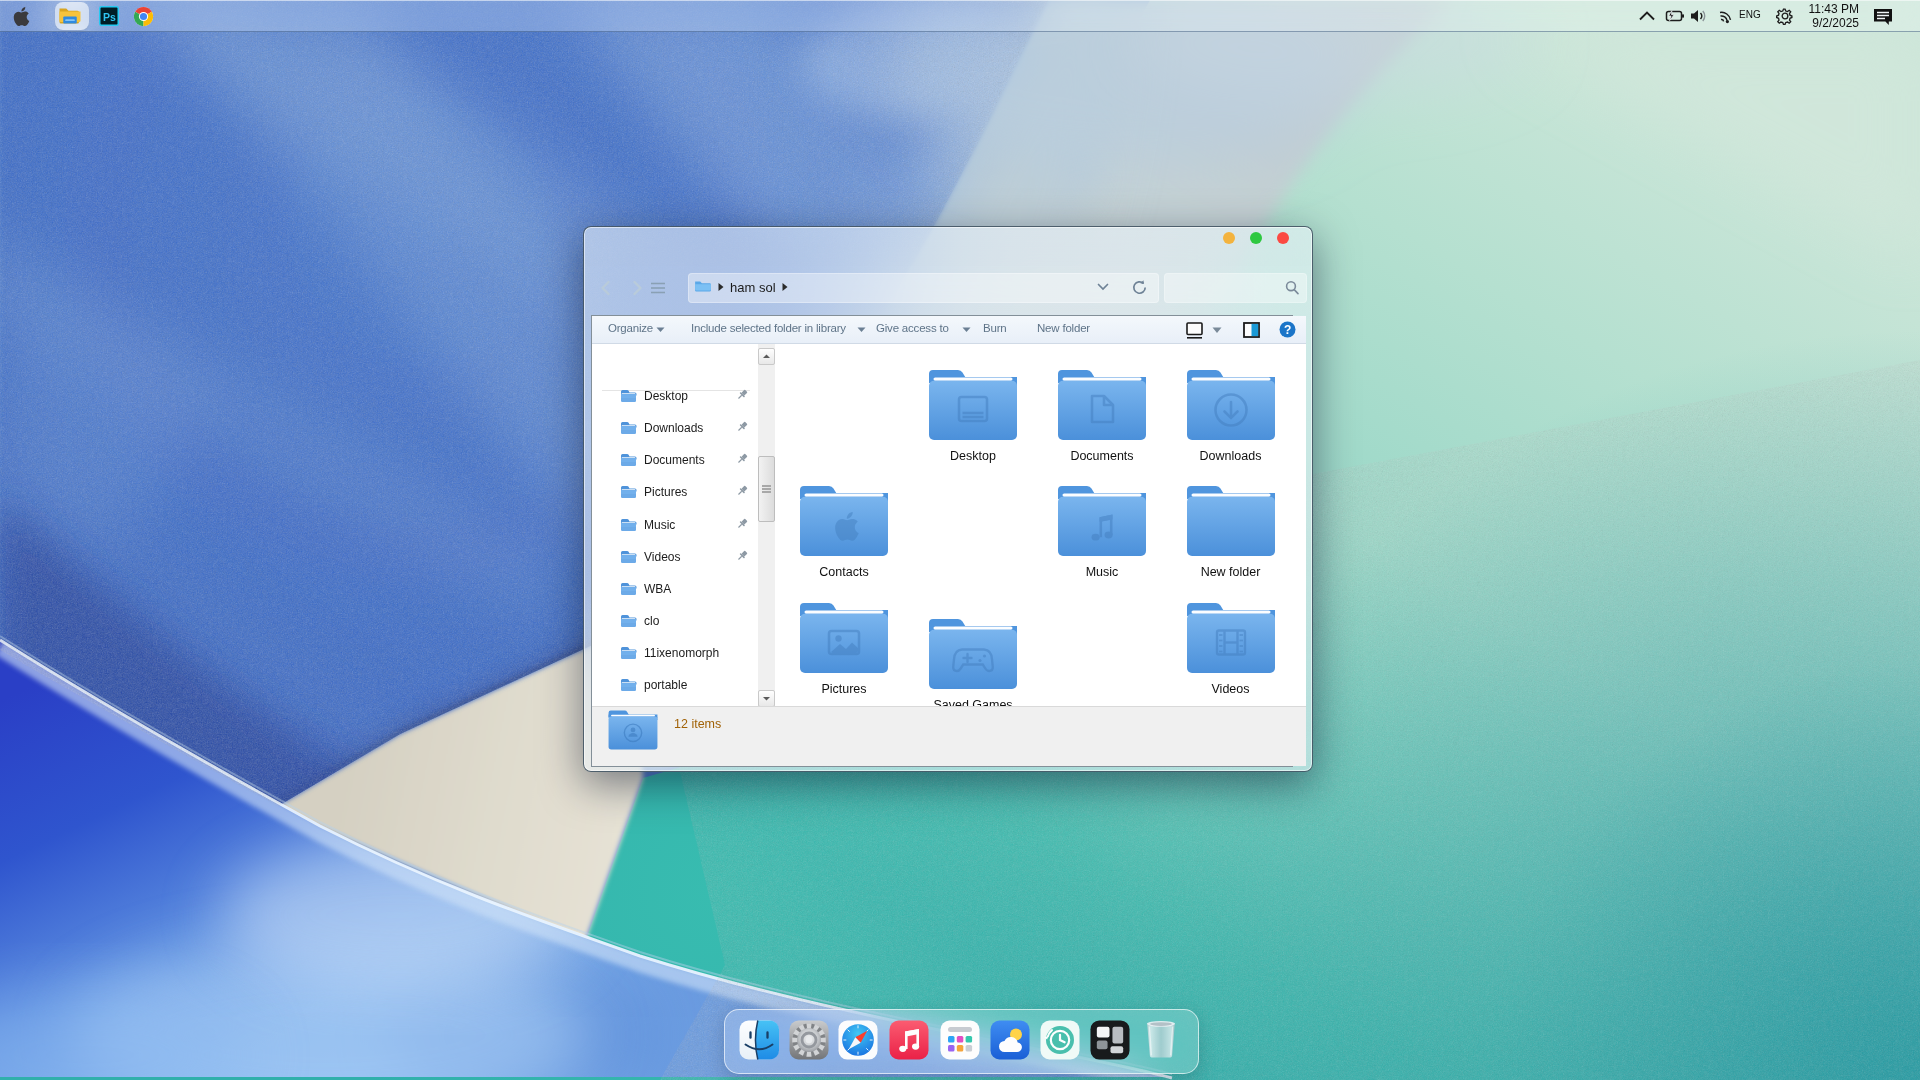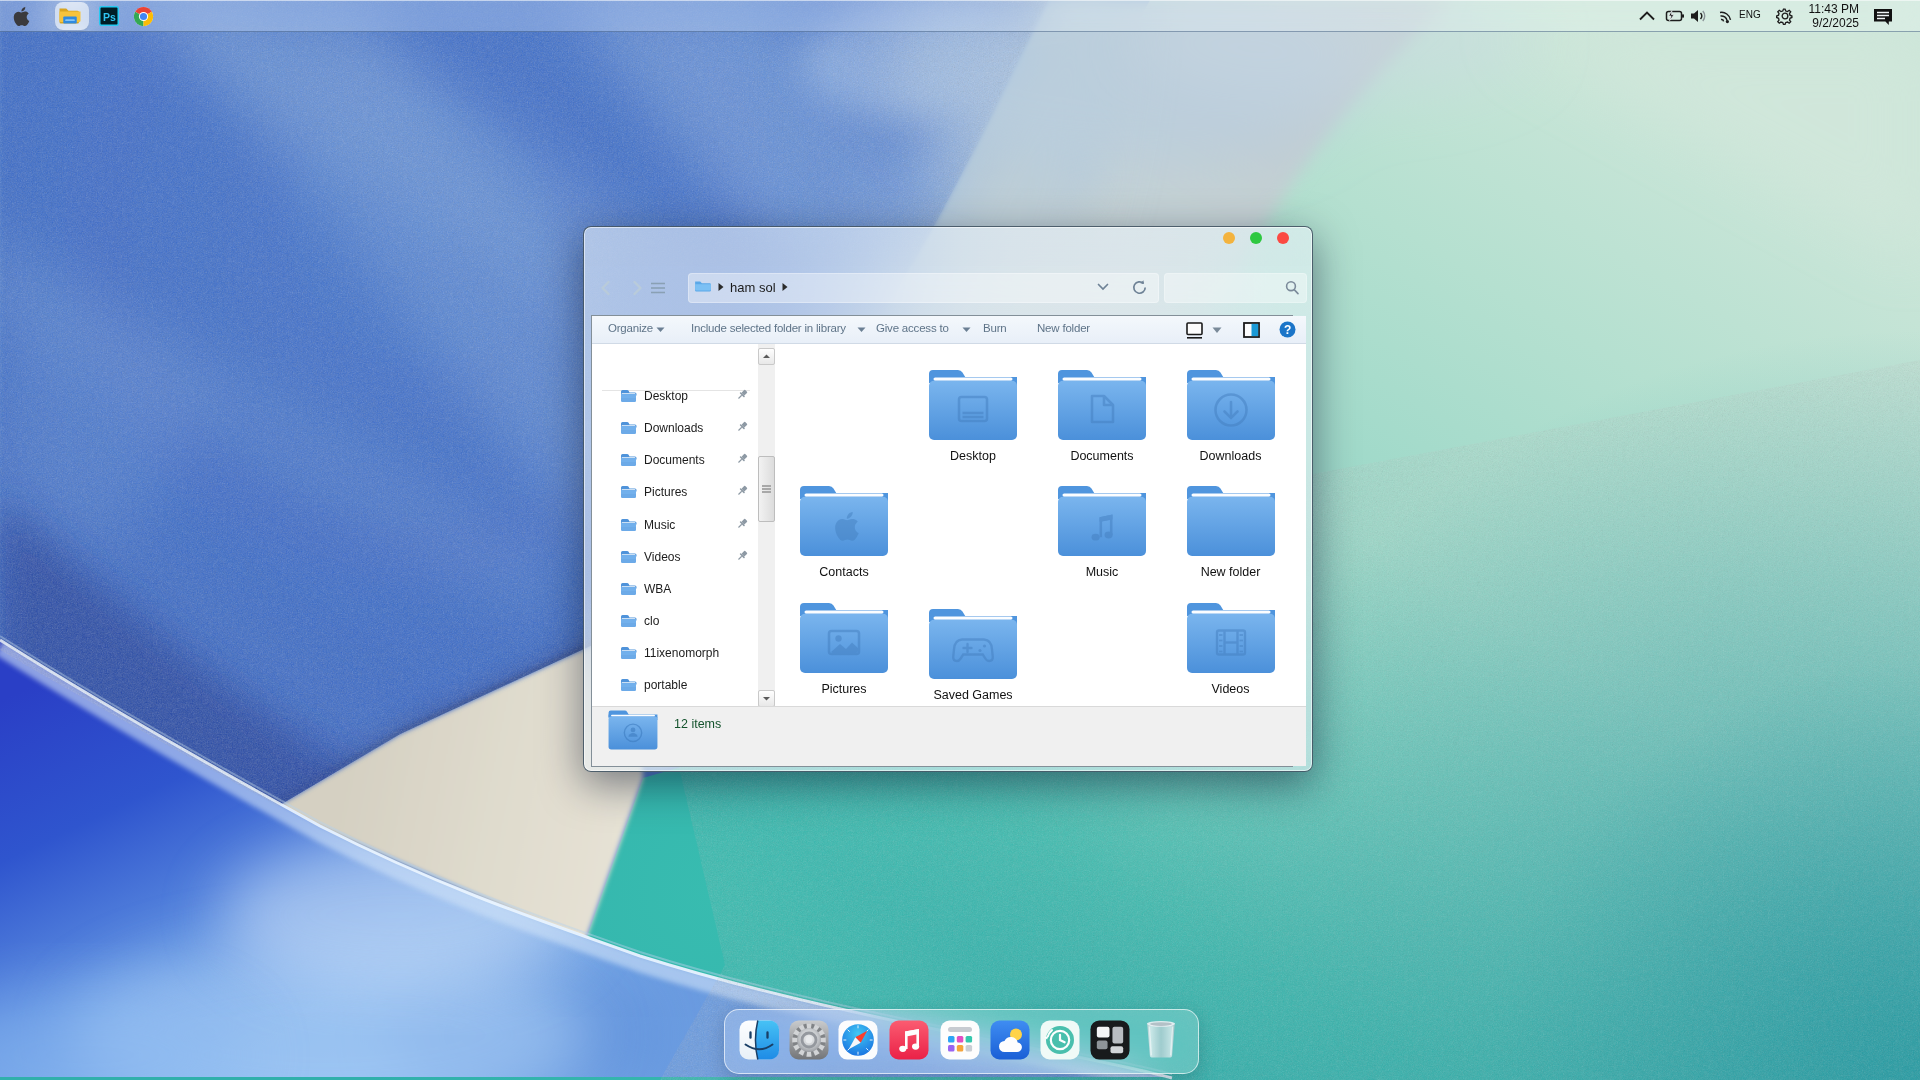--- a/index.html
+++ b/index.html
@@ -586,21 +586,21 @@
       <svg width="90" height="72" viewBox="0 0 90 72" style="display:block;margin:0 auto;">
               <use href="#fshape"></use>
               <g fill="none" stroke="#447fc0" stroke-width="2.6" opacity="0.5">
                 <rect x="30" y="29" width="30" height="23" rx="2.5"></rect>
                 <circle cx="39.5" cy="36.5" r="3.2" fill="#447fc0" stroke="none"></circle>
                 <path d="M32,50 l9,-8 l6,5 l6,-6.5 l6,5.5 v3 a2,2 0 0 1 -2,2 h-23 a2,2 0 0 1 -2,-1 z" fill="#447fc0" stroke="none"></path>
               </g>
             </svg>
       <div class="lab">Pictures</div>
     </div>
-<div class="item" style="left:133.5px;top:264px;width:129px;">
+<div class="item" style="left:133.5px;top:274px;width:129px;">
       <svg width="90" height="72" viewBox="0 0 90 72" style="display:block;margin:0 auto;">
               <use href="#fshape"></use>
               <g fill="none" stroke="#447fc0" stroke-width="2.4" opacity="0.5" stroke-linecap="round">
                 <path d="M34,31.5 h22 q7.5,0.5 8,10 l0.8,7.5 q0,4 -3.5,4 q-2.5,0 -4,-2.5 l-2.5,-4 h-19.6 l-2.5,4 q-1.5,2.5 -4,2.5 q-3.5,0 -3.5,-4 l0.8,-7.5 q0.5,-9.5 8,-10 z"></path>
                 <line x1="39.5" y1="36" x2="39.5" y2="44"></line>
                 <line x1="35.5" y1="40" x2="43.5" y2="40"></line>
                 <circle cx="52" cy="42.5" r="1.6" fill="#447fc0" stroke="none"></circle>
                 <circle cx="56.5" cy="38" r="1.6" fill="#447fc0" stroke="none"></circle>
               </g>
             </svg>
@@ -631,21 +631,21 @@
         </div>
     <div id="statusbar">
       <svg style="position:absolute;left:16px;top:3px;" width="50" height="40" viewBox="0 0 90 72">
         <use href="#fshape"></use>
         <g fill="none" stroke="#3a79bd" stroke-width="5" opacity="0.55" transform="translate(45,41) scale(0.52)">
           <circle cx="0" cy="0" r="30"></circle>
           <circle cx="0" cy="-10" r="8.5" fill="#3a79bd" stroke="none"></circle>
           <path d="M-16,14 a16,13 0 0 1 32,0 z" fill="#3a79bd" stroke="none"></path>
         </g>
       </svg>
-      <div style="position:absolute;left:82px;top:10px;font-size:12.5px;color:#14532d;">12 items</div>
+      <div style="position:absolute;left:82px;top:10px;font-size:12.5px;color:#a16207;">12 items</div>
     </div>
   </div>
 </div>
 
 <div id="dock"></div>
 <div id="dockicons" style="position:absolute;left:0;top:0;z-index:45;">
 
  <svg class="dicon" style="left:739px;top:1020px;" width="40" height="40" viewBox="0 0 40 40">
    <defs>
           <linearGradient id="dFin" x1="0" y1="0" x2="0" y2="1">

